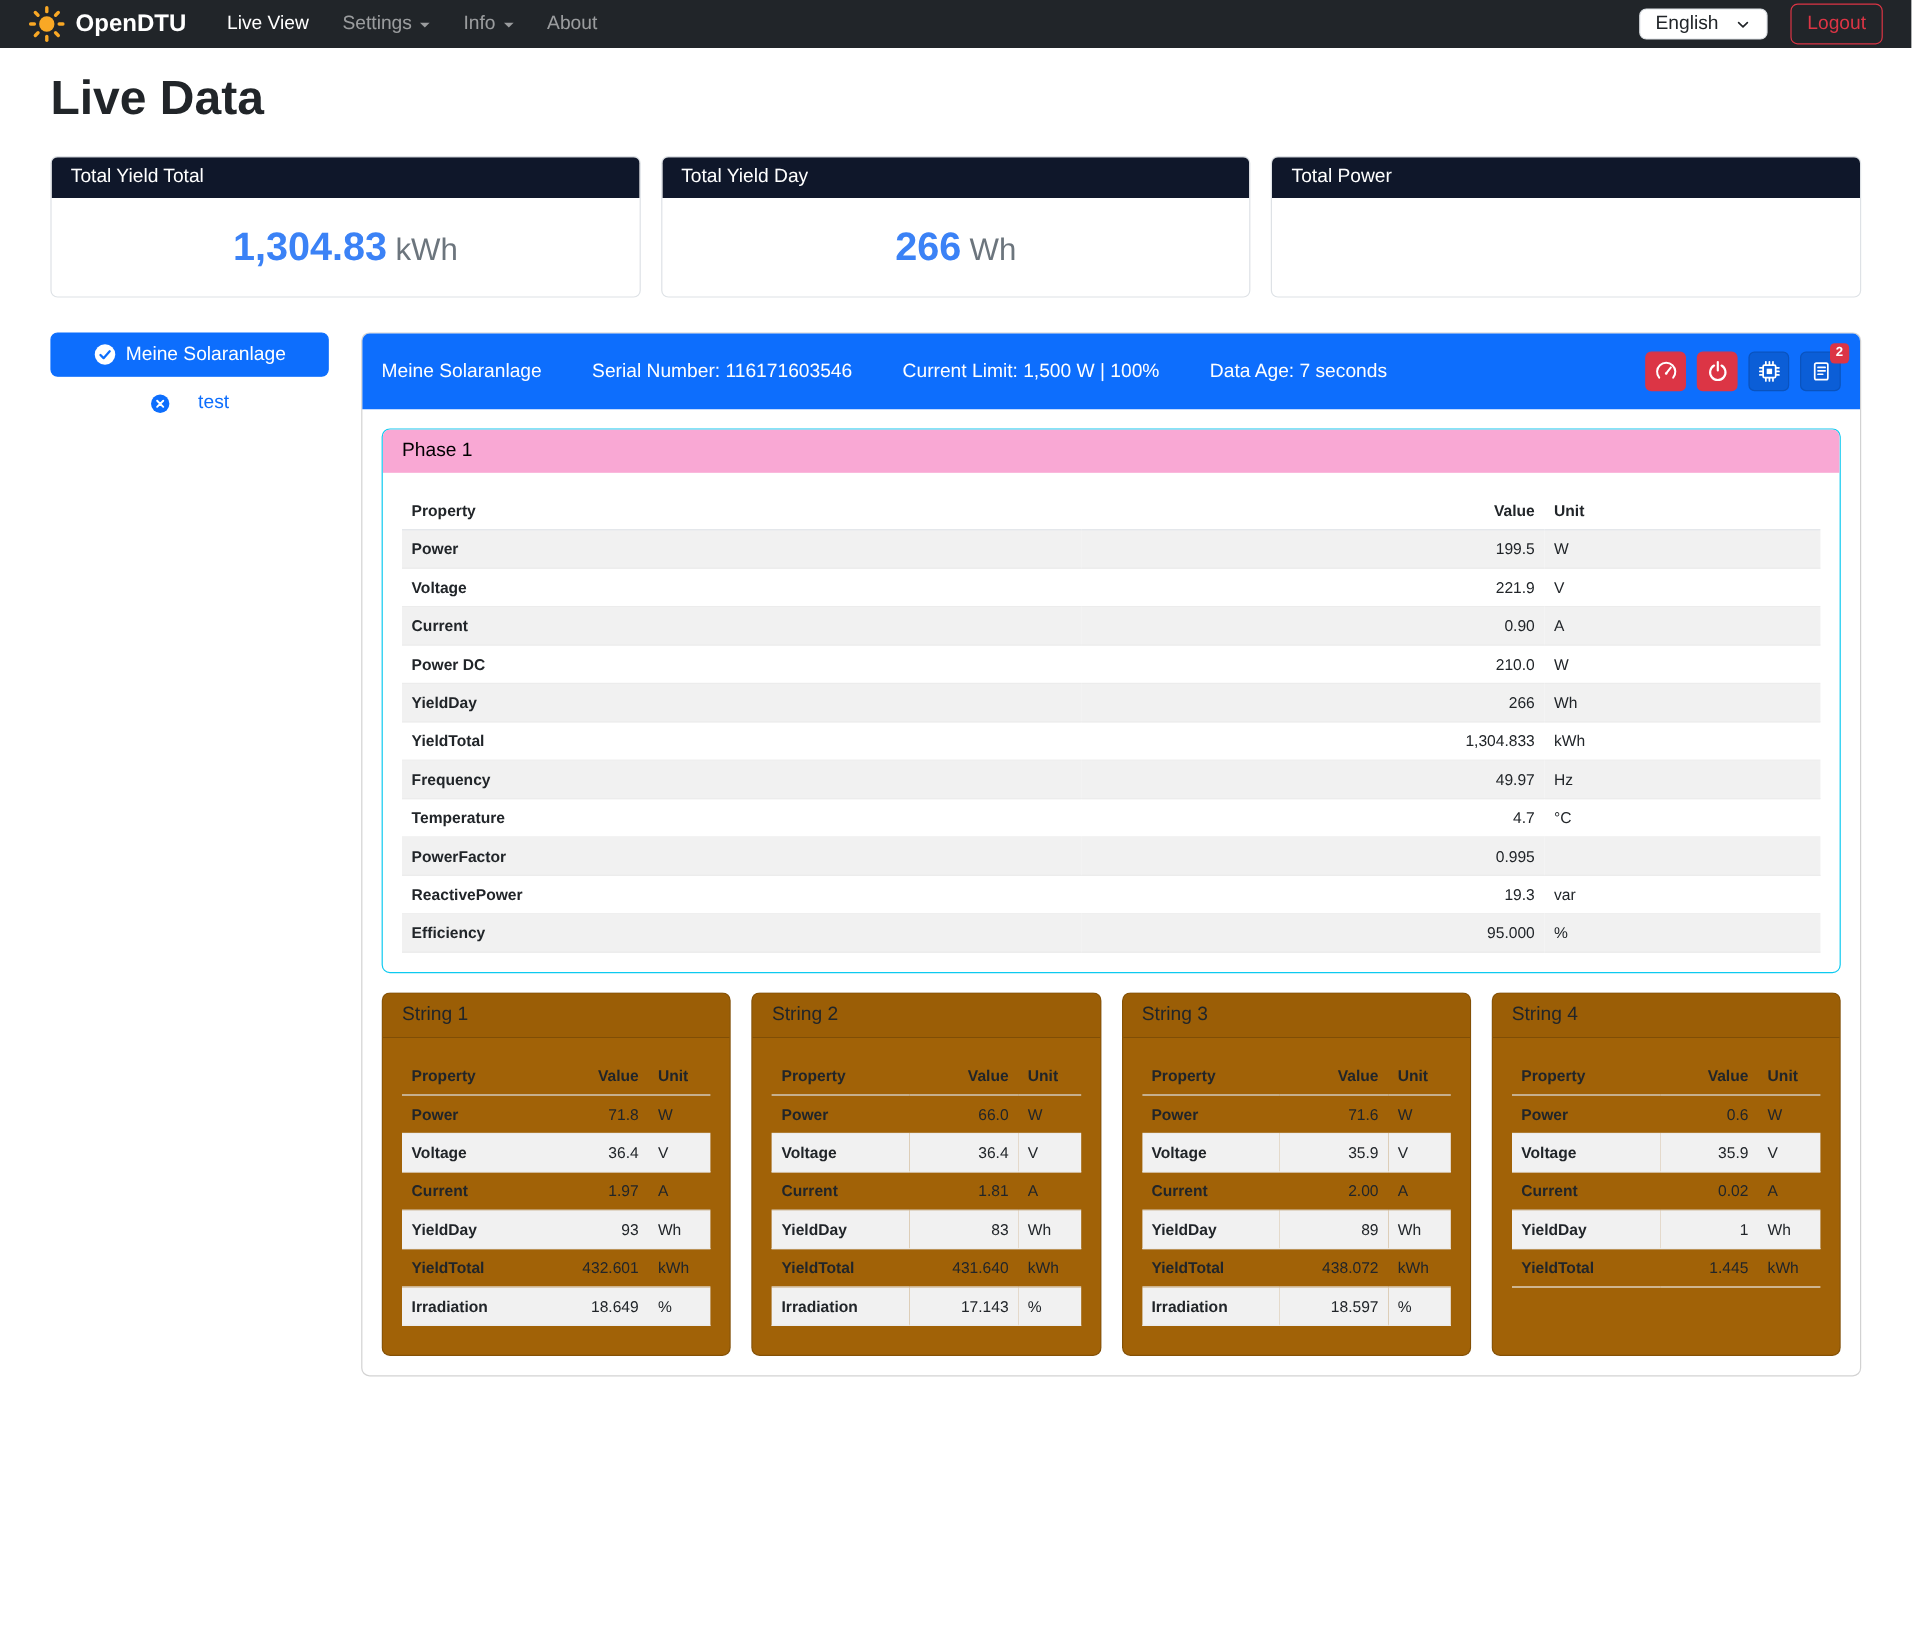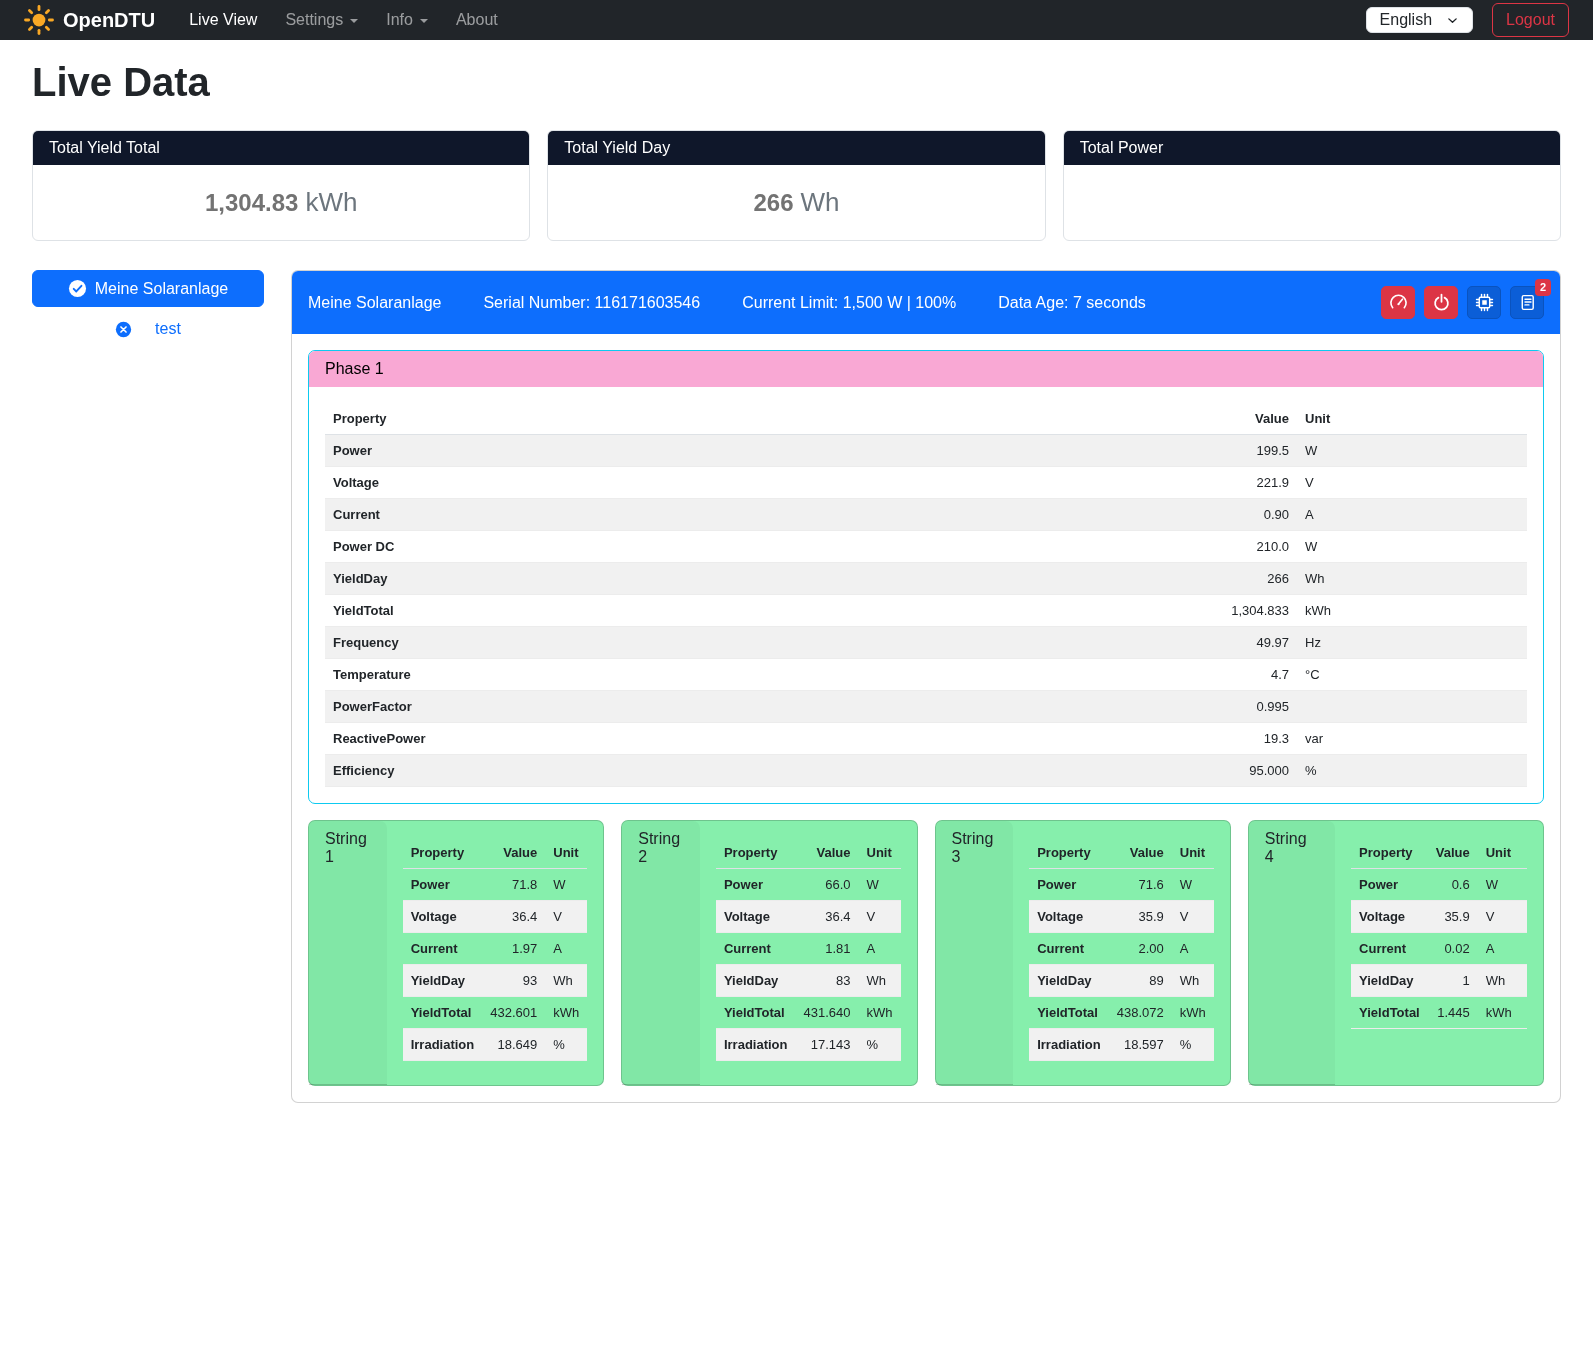--- a/index.html
+++ b/index.html
@@ -41,27 +41,27 @@
     padding: 3px 13px; font-size: 16px; color: #212529;
     display: flex; align-items: center; gap: 14px; cursor: pointer;
     font-family: inherit;
   }
   .logout-btn {
     background: transparent; border: 1px solid #dc3545; color: #dc3545;
     border-radius: 6px; padding: 7px 13px; font-size: 16px; cursor: pointer;
     font-family: inherit;
   }
   
-  main { padding: 0 32px 10px; }
+  main { padding: 0 42px 10px; }
   .page-title { font-size: 40px; font-weight: 700; margin: 20px 0 25px; color: #212529; }
   .summary-row { display: grid; grid-template-columns: repeat(3, 1fr); gap: 17px; }
   .summary-card { border: 1px solid #dee2e6; border-radius: 6px; overflow: hidden; background: #fff; }
   .summary-card-header { background: #0f172a; color: #fff; padding: 8px 16px; font-size: 16px; }
   .summary-card-body { padding: 22px 16px; text-align: center; }
-  .summary-value { font-size: 24px; font-weight: 600; color: #737373; }
+  .summary-value { font-size: 33px; font-weight: 600; color: #3b82f6; }
   .summary-unit { font-size: 26px; color: #6c757d; font-weight: 400; margin-left: 7px; }
   
   .content-row { display: flex; gap: 27px; margin-top: 29px; align-items: flex-start; padding-bottom: 20px; }
   .sidebar { width: 232px; flex: none; }
   .inverter-btn {
     width: 100%; background: #0d6efd; color: #fff; border: 1px solid #0d6efd;
     border-radius: 6px; padding: 8px 10px; font-size: 16px; cursor: pointer;
     display: flex; align-items: center; justify-content: center; gap: 8px;
     font-family: inherit;
   }
@@ -101,22 +101,22 @@
   table.data thead th { font-weight: 700; border-bottom-color: #dee2e6; }
   table.data tbody th { font-weight: 700; }
   .col-value { text-align: right !important; }
   .phase-table .col-unit { width: 230px; }
   .string-table .col-unit { width: 52px; }
   .phase-table tbody tr:nth-child(odd) { background: #f1f1f1; }
   .string-table tbody tr:nth-child(even) { background: #f1f1f1; }
   
   .strings-row { display: grid; grid-template-columns: repeat(4, 1fr); gap: 17px; margin-top: 16px; }
   .string-card {
-    border: 1px solid rgba(0,0,0,.175); border-radius: 7px; background: #86efac;
-    display: flex; flex-direction: row;
+    border: 1px solid rgba(0,0,0,.175); border-radius: 7px; background: #a16207;
+    display: flex; flex-direction: column;
   }
   .string-header {
     background: rgba(0,0,0,.03); border-bottom: 1px solid rgba(0,0,0,.175);
     padding: 9px 16px; font-size: 16px; border-radius: 7px 7px 0 0; color: #212529;
   }
   .string-body { padding: 16px 16px 24px; }
   svg { display: block; }
 </style>
 </head>
 <body>

